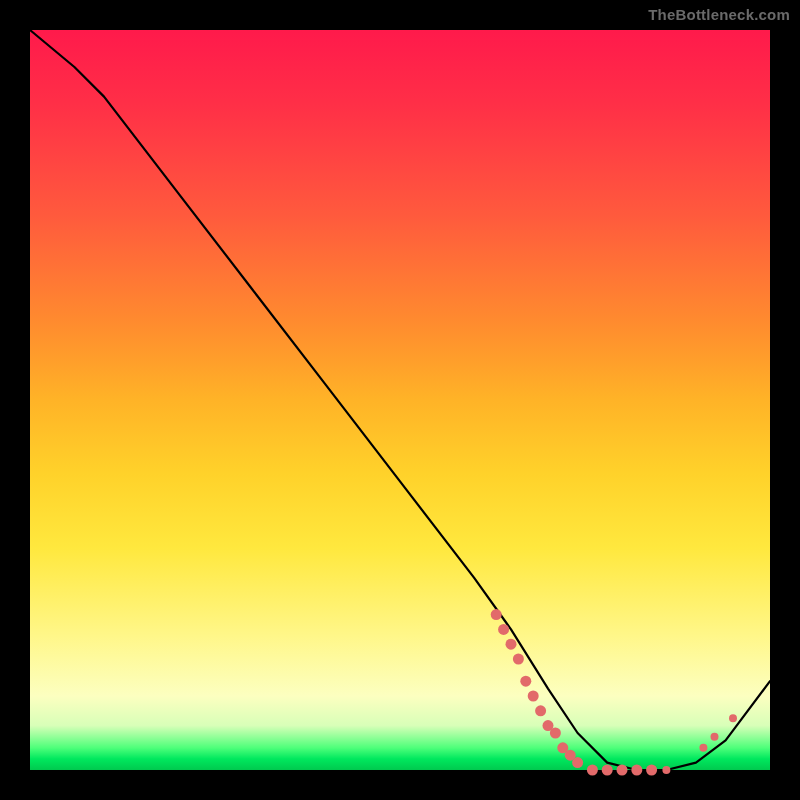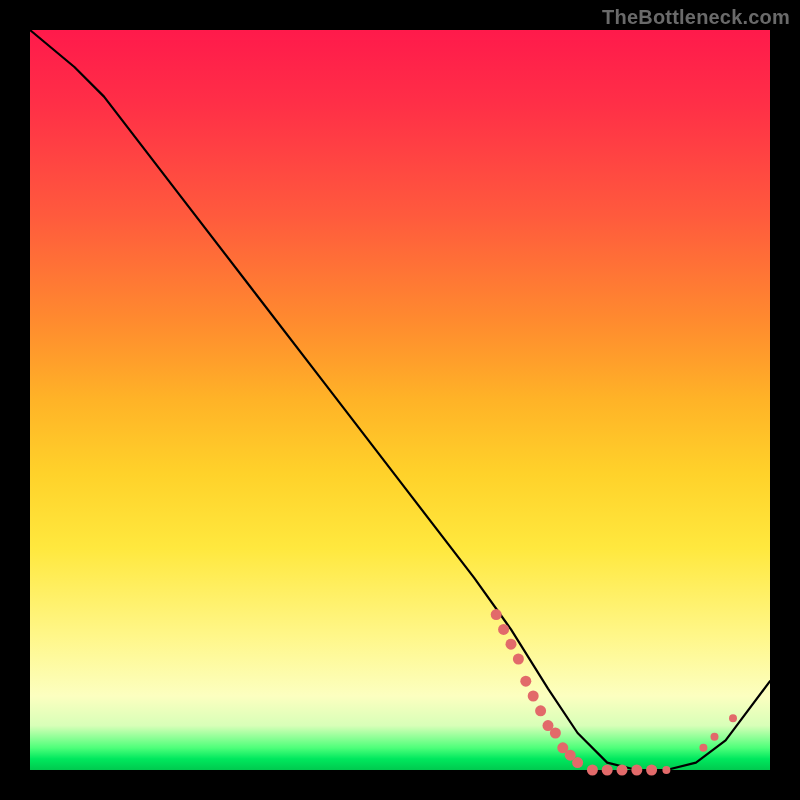--- a/index.html
+++ b/index.html
@@ -8,21 +8,21 @@
     position: relative;
     width: 800px;
     height: 800px;
     background: #000;
   }
   .watermark {
     position: absolute;
     top: 6px;
     right: 10px;
     font-family: Arial, Helvetica, sans-serif;
-    font-size: 20px;
+    font-size: 15px;
     font-weight: 600;
     color: #6a6a6a;
     letter-spacing: 0.2px;
   }
   .plot {
     position: absolute;
     left: 30px;
     top: 30px;
     width: 740px;
     height: 740px;

